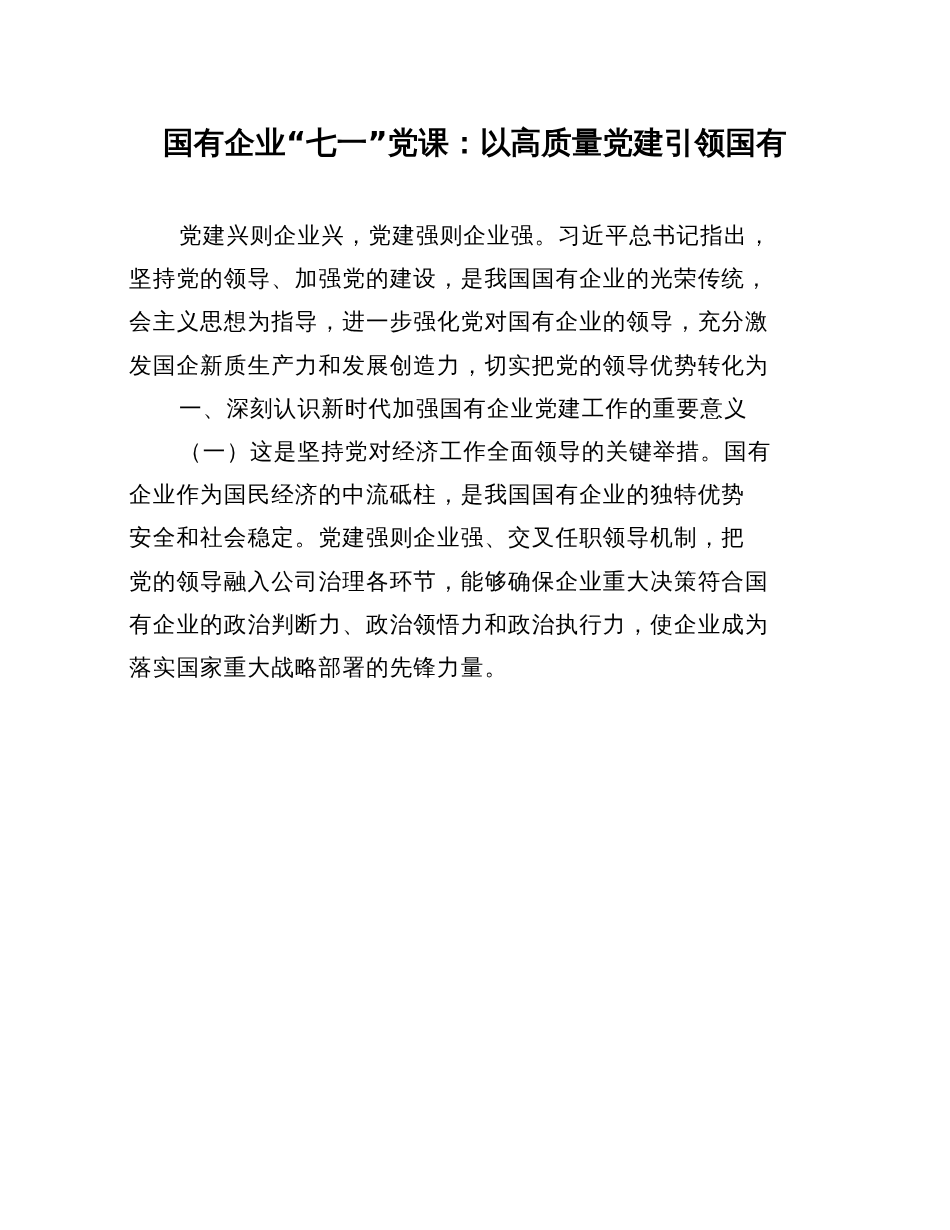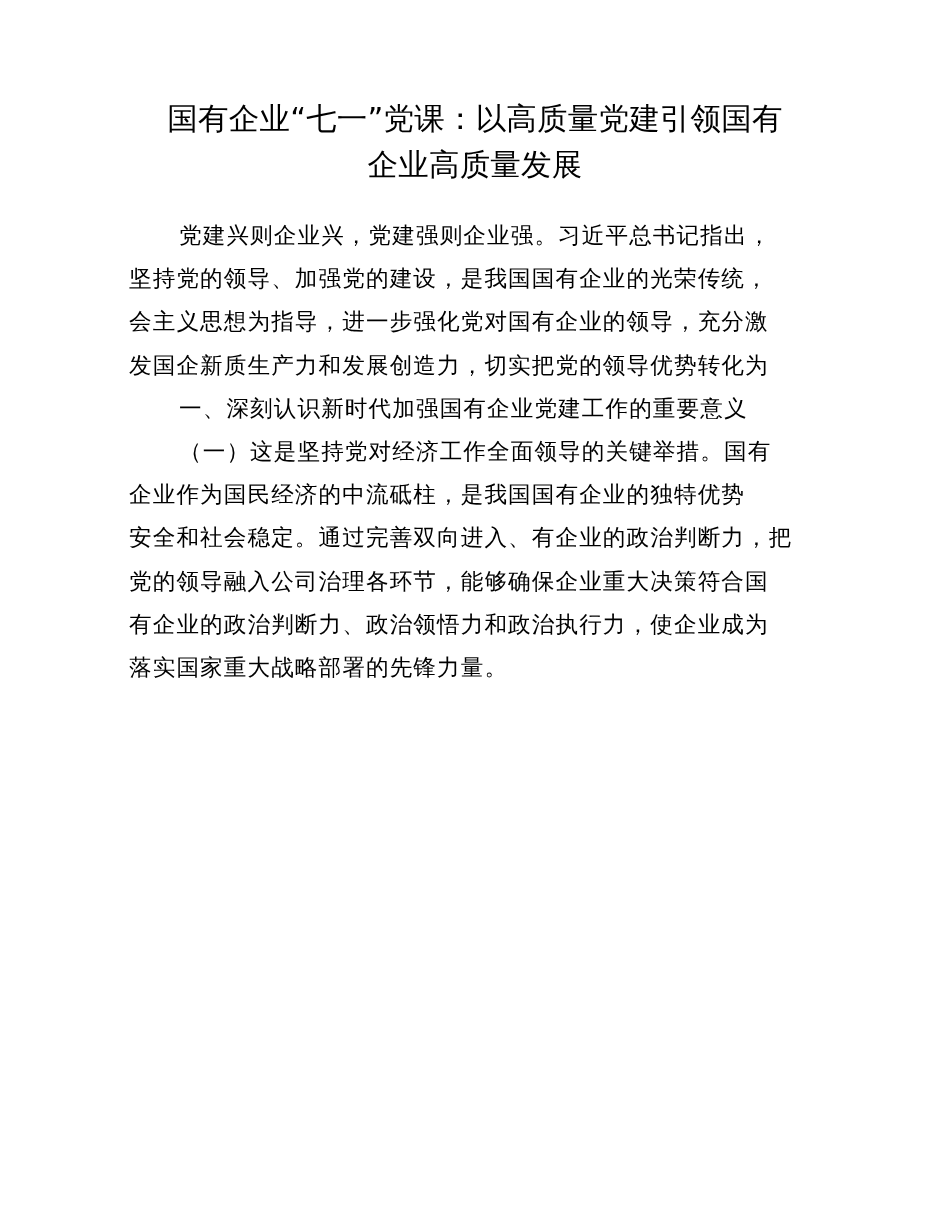--- a/index.html
+++ b/index.html
@@ -20,27 +20,27 @@
       left: 0;
       top: 0;
       width: 950px;
       height: 1230px;
       background: #ffffff;
     }
     .title {
       position: absolute;
       left: 140px;
       width: 670px;
-      top: 96px;
+      top: 120px;
       text-align: center;
       font-size: 30.5px;
       line-height: 46px;
       letter-spacing: 0.2px;
       margin: 0;
-      font-weight: normal;
+      font-weight: bold;
     }
     .title span { display: block; white-space: nowrap; }
     .body-text {
       position: absolute;
       left: 129px;
       width: 680px;
       top: 214px;
       font-size: 22.6px;
       line-height: 43.2px;
       letter-spacing: 1.1px;
@@ -52,39 +52,38 @@
     }
     .indent { padding-left: 50px; }
     .gap { height: 10px; }
   </style>
 </head>
 <body>
 
 <div class="page">
   <h1 class="title">
     <span>国有企业“七一”党课：以高质量党建引领国有</span>
-    <span>企业高质量发展</span>
   </h1>
 
   <div class="body-text">
     <div>
       <span class="line indent">党建兴则企业兴，党建强则企业强。习近平总书记指出，</span>
       <span class="line">坚持党的领导、加强党的建设，是我国国有企业的光荣传统，</span>
       <span class="line">会主义思想为指导，进一步强化党对国有企业的领导，充分激</span>
       <span class="line">发国企新质生产力和发展创造力，切实把党的领导优势转化为</span>
     </div>
 
     <div>
       <span class="line indent">一、深刻认识新时代加强国有企业党建工作的重要意义</span>
     </div>
 
     <div>
       <span class="line indent">（一）这是坚持党对经济工作全面领导的关键举措。国有</span>
       <span class="line">企业作为国民经济的中流砥柱，是我国国有企业的独特优势</span>
-      <span class="line">安全和社会稳定。通过完善双向进入、有企业的政治判断力，把</span>
+      <span class="line">安全和社会稳定。党建强则企业强、交叉任职领导机制，把</span>
       <span class="line">党的领导融入公司治理各环节，能够确保企业重大决策符合国</span>
       <span class="line">有企业的政治判断力、政治领悟力和政治执行力，使企业成为</span>
       <span class="line">落实国家重大战略部署的先锋力量。</span>
     </div>
 
     <div class="gap"></div>
 
   </div>
 </div>
 

